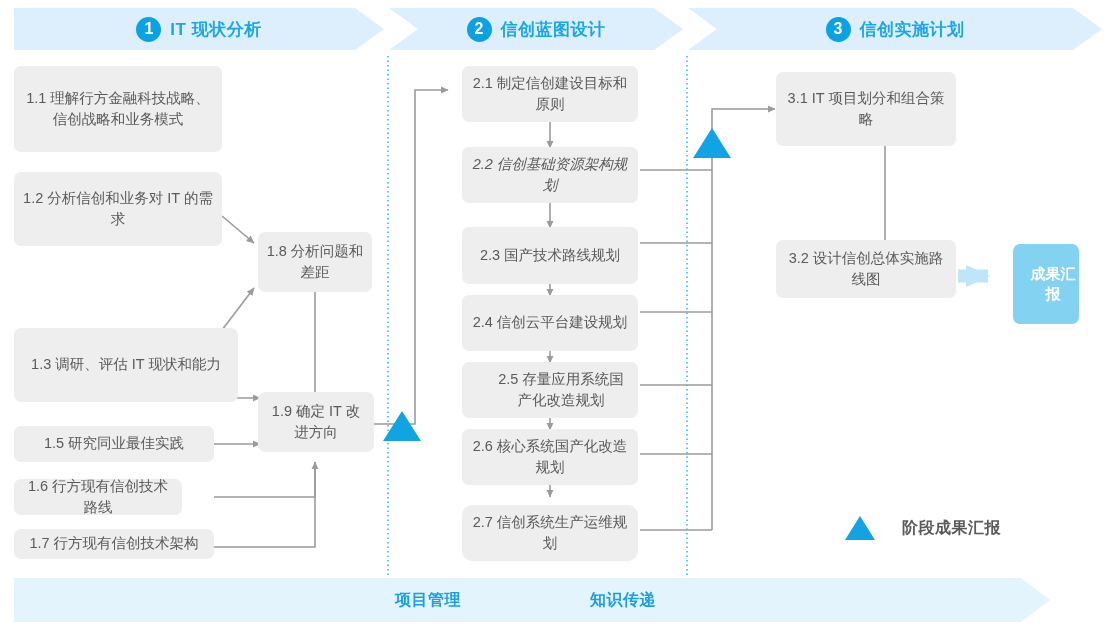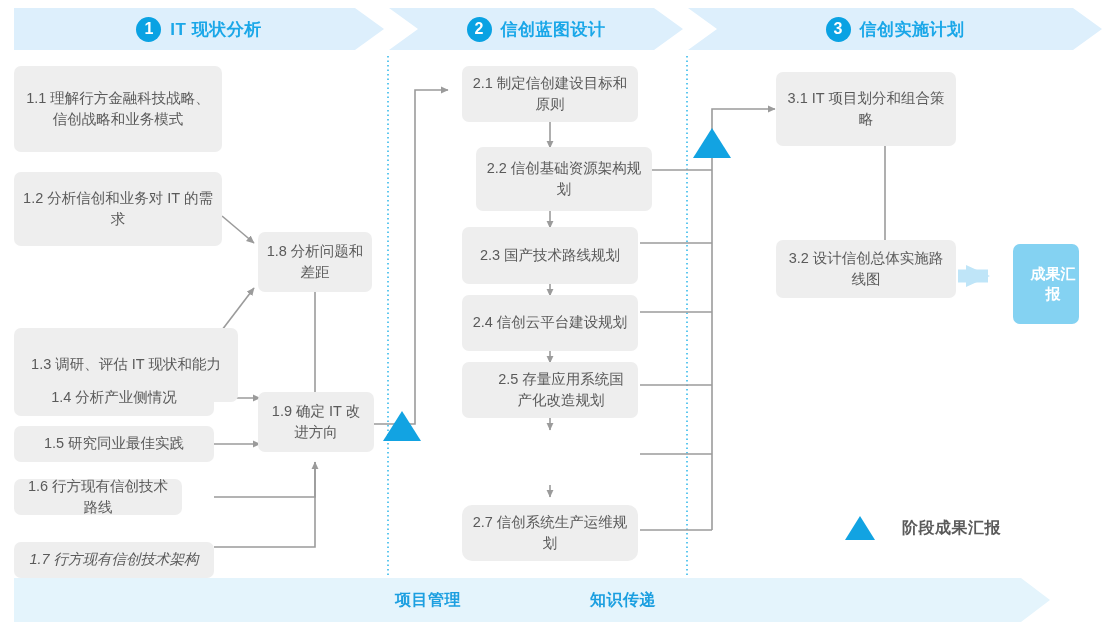--- a/index.html
+++ b/index.html
@@ -194,32 +194,32 @@
     </g>
 
     <g>
       <path d="M958,276 L988,276" stroke="#bfe5f8" stroke-width="13" fill="none" marker-end="url(#ahb)"></path>
     </g>
   </svg>
 
   <div class="box" style="left:14px;top:66px;width:208px;height:86px;">1.1 理解行方金融科技战略、信创战略和业务模式</div>
   <div class="box" style="left:14px;top:172px;width:208px;height:74px;">1.2 分析信创和业务对 IT 的需求</div>
   <div class="box" style="left:14px;top:288px;width:224px;height:74px;margin-top:40px;">1.3 调研、评估 IT 现状和能力</div>
-  <div class="box" style="left:14px;top:380px;width:200px;height:36px;">1.4 分析产业侧情况</div>
   <div class="box" style="left:14px;top:426px;width:200px;height:36px;">1.5 研究同业最佳实践</div>
   <div class="box" style="left:14px;top:479px;width:168px;height:36px;">1.6 行方现有信创技术路线</div>
-  <div class="box" style="left:14px;top:542px;width:200px;height:36px;font-style:italic;">1.7 行方现有信创技术架构</div>
+  <div class="box" style="left:14px;top:529px;width:200px;height:30px;">1.7 行方现有信创技术架构</div>
   <div class="box" style="left:258px;top:232px;width:114px;height:60px;">1.8 分析问题和差距</div>
   <div class="box" style="left:258px;top:392px;width:116px;height:60px;">1.9 确定 IT 改进方向</div>
 
   <div class="box" style="left:462px;top:66px;width:176px;height:56px;">2.1 制定信创建设目标和原则</div>
-  <div class="box" style="left:476px;top:147px;width:176px;height:64px;">2.2 信创基础资源架构规划</div>
+  <div class="box" style="left:462px;top:147px;width:176px;height:56px;font-style:italic;">2.2 信创基础资源架构规划</div>
   <div class="box" style="left:462px;top:227px;width:176px;height:57px;">2.3 国产技术路线规划</div>
   <div class="box" style="left:462px;top:295px;width:176px;height:56px;">2.4 信创云平台建设规划</div>
   <div class="box" style="left:462px;top:362px;width:176px;height:56px;padding-left:30px;">2.5 存量应用系统国产化改造规划</div>
+  <div class="box" style="left:462px;top:429px;width:176px;height:56px;">2.6 核心系统国产化改造规划</div>
   <div class="box" style="left:462px;top:505px;width:176px;height:56px;border-radius:10px;">2.7 信创系统生产运维规划</div>
 
   <div class="box" style="left:776px;top:72px;width:180px;height:74px;">3.1 IT 项目划分和组合策略</div>
   <div class="box" style="left:776px;top:240px;width:180px;height:58px;">3.2 设计信创总体实施路线图</div>
 
   <div class="result-box" style="left:1013px;top:244px;width:66px;height:80px;padding-left:14px;">
     <span>成果汇报</span>
   </div>
 
   <div class="tri" style="left:383px;top:411px;"></div>

